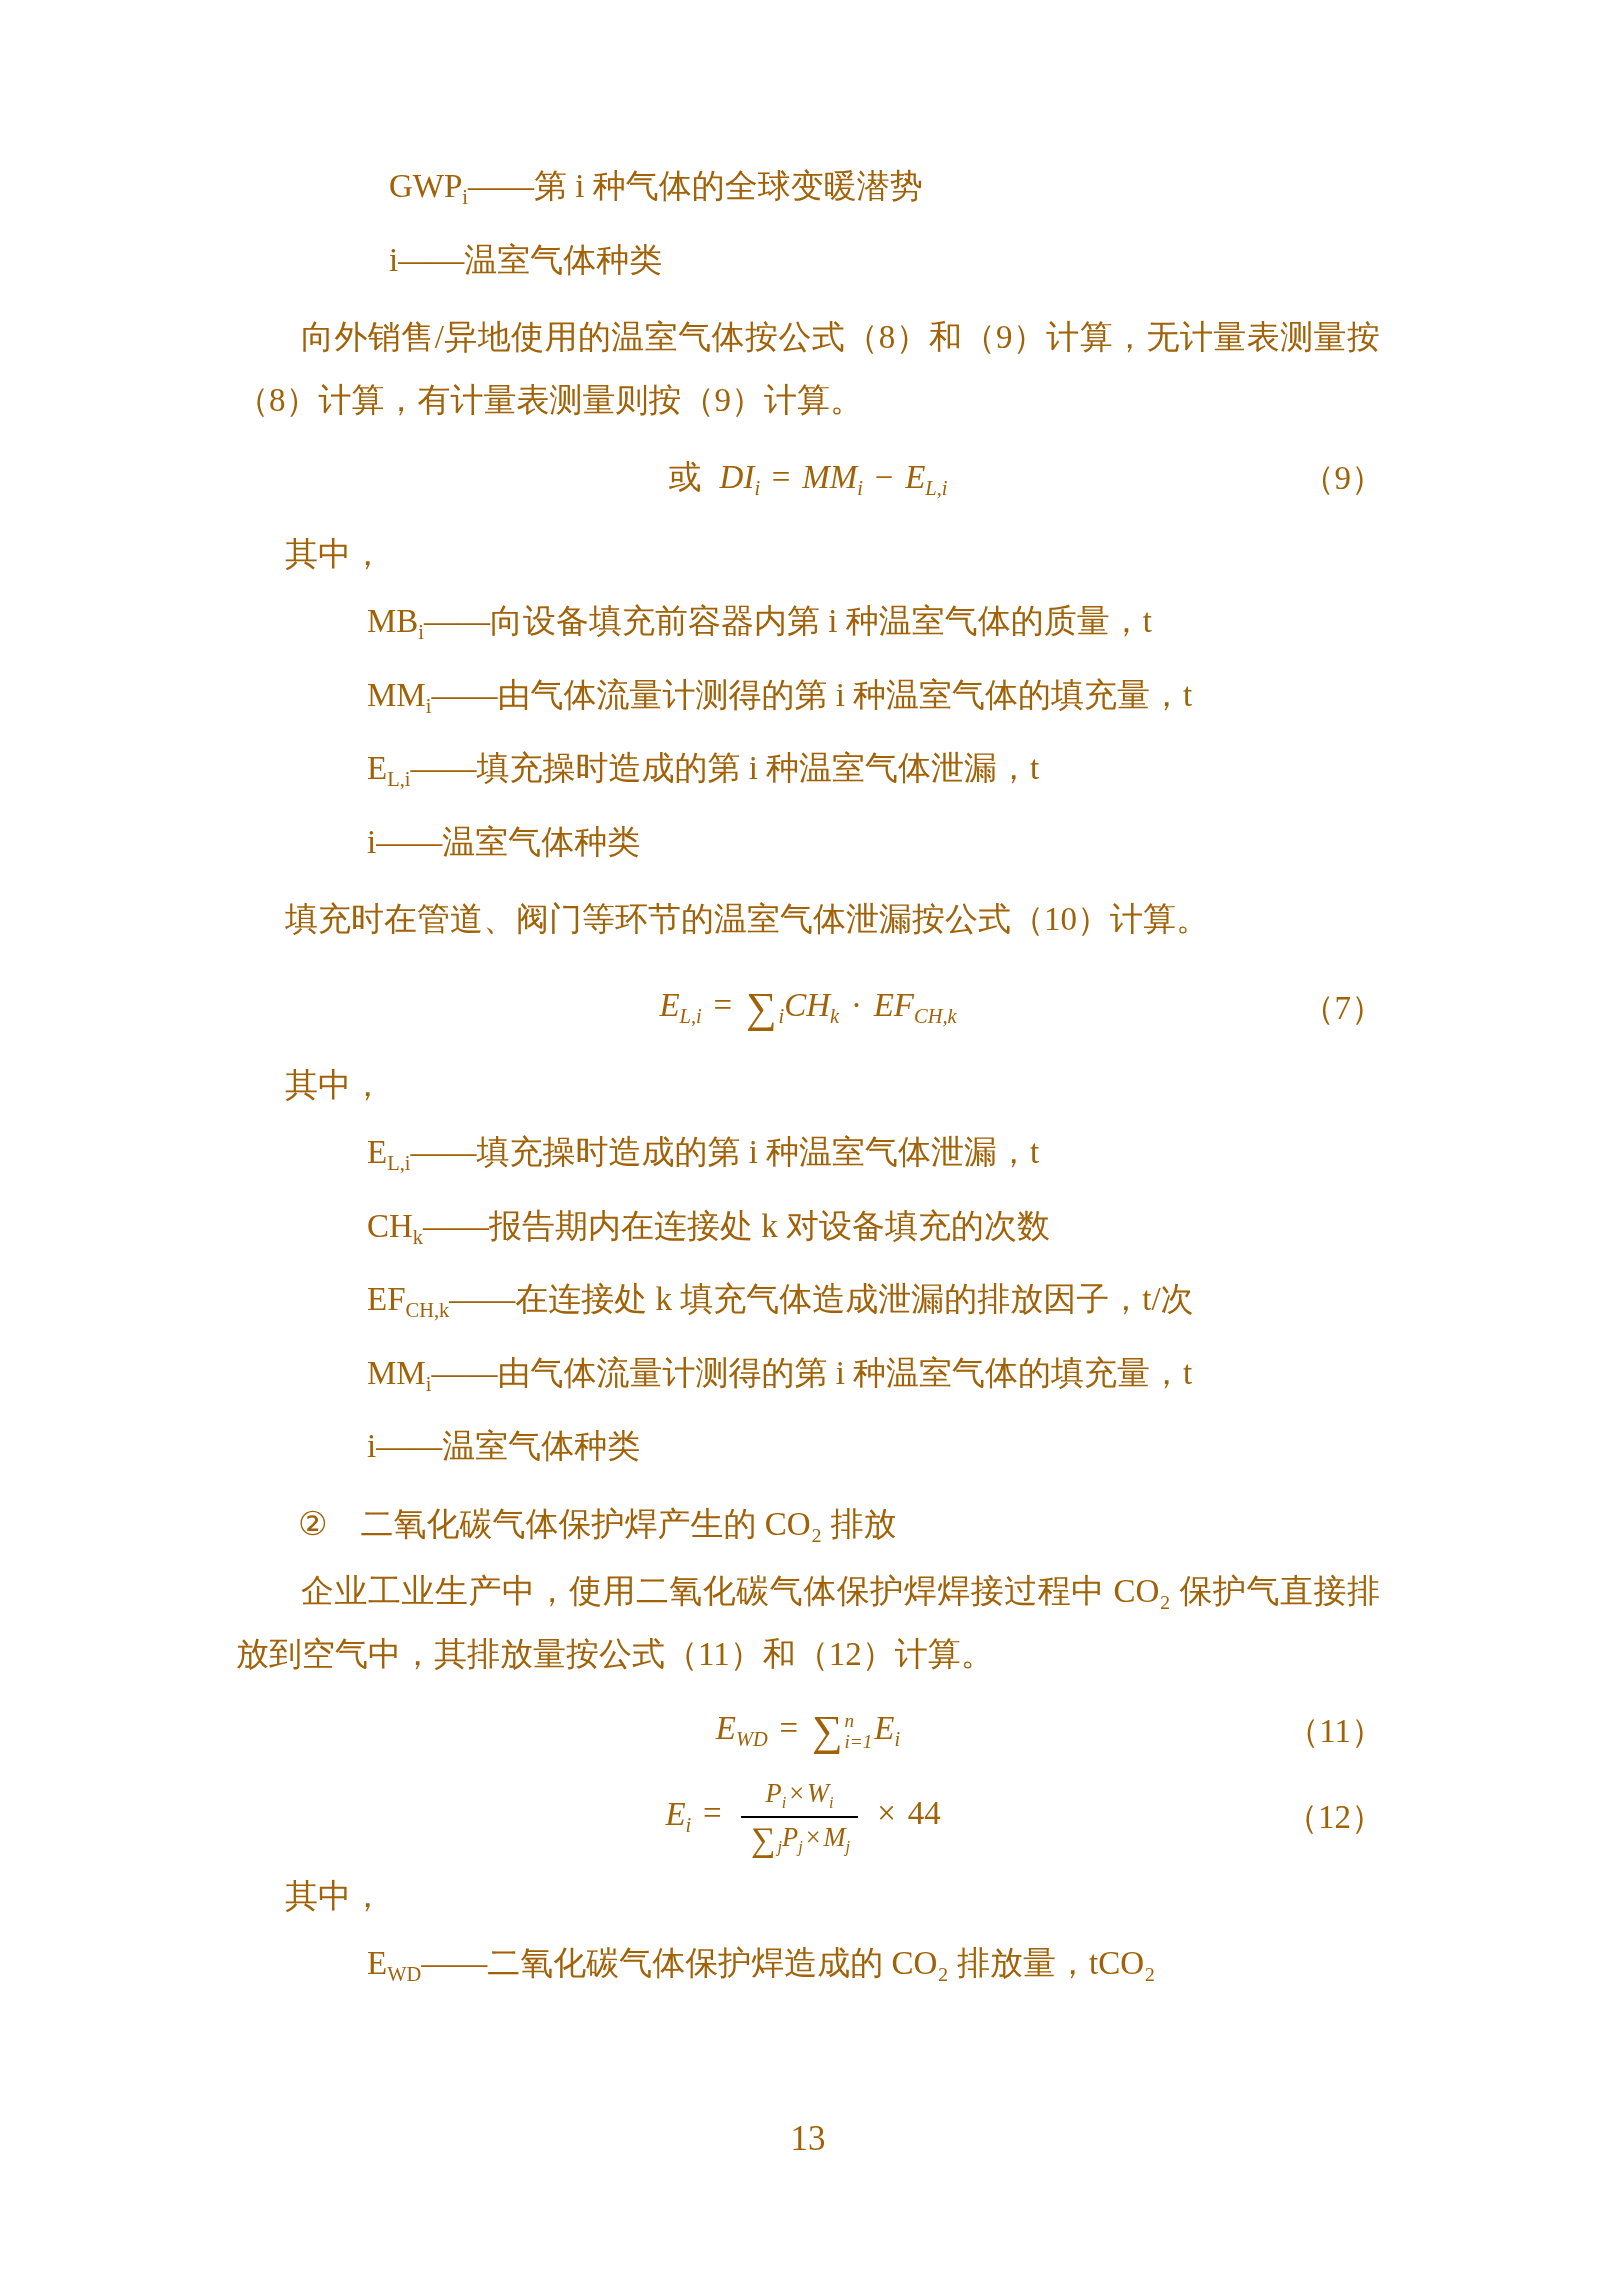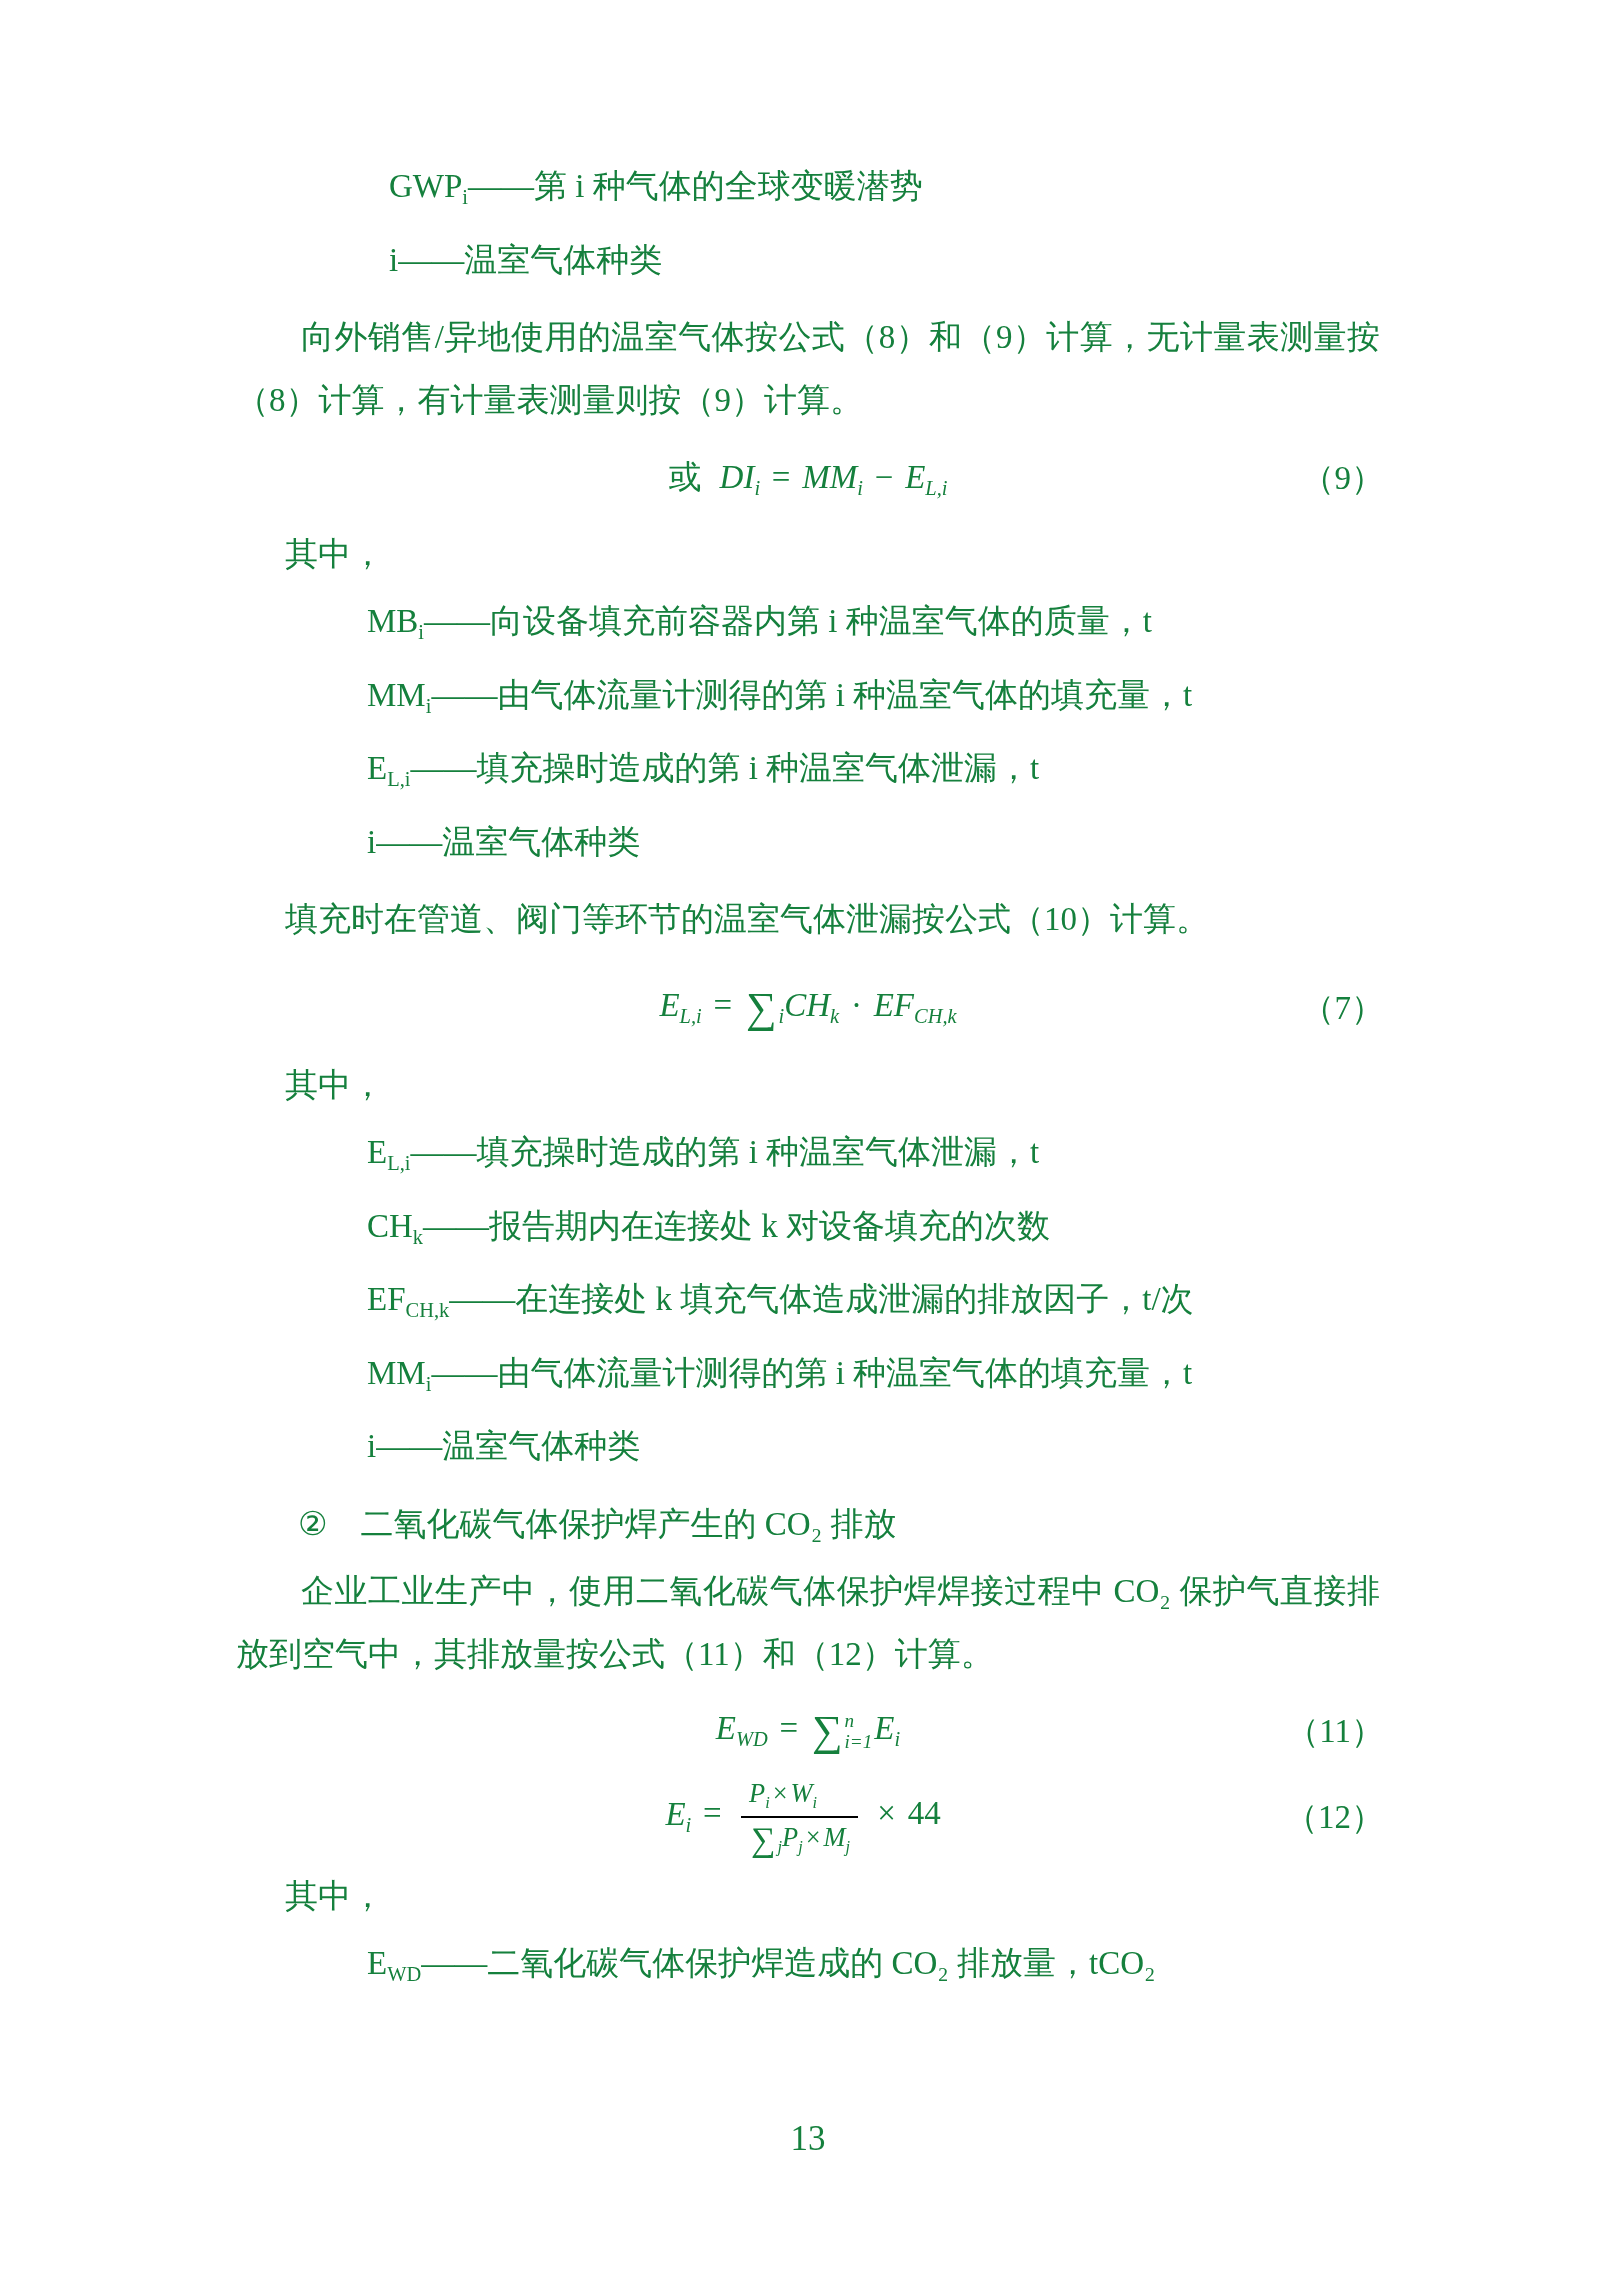--- a/index.html
+++ b/index.html
@@ -1,16 +1,16 @@
 <!DOCTYPE html>
 <html><head>
 <meta charset="utf-8">
 <style>
   html,body{margin:0;padding:0;background:#fff;}
-  .page{position:relative;width:1621px;height:2293px;background:#ffffff;color:#15803d;
+  .page{position:relative;width:1621px;height:2293px;background:#ffffff;color:#a16207;
         font-family:"Liberation Serif","DejaVu Serif","DejaVu Sans",serif;overflow:hidden;}
   .content{position:absolute;left:232px;top:155px;width:1152px;font-size:33px;}
 
   
   .def-group{margin:0;}
   .def-line{padding-left:135px;line-height:63px;white-space:nowrap;}
   .g1 .def-line{padding-left:157px;}
   .sym{font-style:normal;}
   .dsub{font-size:0.62em;vertical-align:-0.32em;}
   .dtext{font-style:normal;}
@@ -30,21 +30,21 @@
   .math{font-size:33px;font-style:italic;white-space:nowrap;}
   .mv{font-style:italic;}
   .msub{font-size:0.62em;vertical-align:-0.35em;font-style:italic;}
   .mop{font-style:normal;margin:0 11.8px;}
   .mop2{font-style:normal;margin:0 2.9px;}
   .mtxt{font-style:normal;margin:0 9.8px 0 0;}
   .msum{display:inline-flex;align-items:center;vertical-align:middle;margin:0 2px;font-style:normal;}
   .sigma{font-style:normal;font-size:1.3em;line-height:1;}
   .stack{display:inline-flex;flex-direction:column;justify-content:center;font-size:0.58em;
          font-style:italic;line-height:1.1;margin-left:2px;}
-  .mfrac{display:inline-flex;flex-direction:column;vertical-align:middle;text-align:left;
+  .mfrac{display:inline-flex;flex-direction:column;vertical-align:middle;text-align:center;
          margin:0 7.8px;font-size:0.8em;line-height:1.25;}
   .fnum{border-bottom:2.9px solid #000;padding:0 7.8px 2.9px;}
   .fden{padding:2.9px 7.8px 0;}
 
   .page-number{position:absolute;left:232px;width:1152px;top:2119px;text-align:center;font-size:35px;}
 </style>
 </head>
 <body>
 
 <div class="page">

